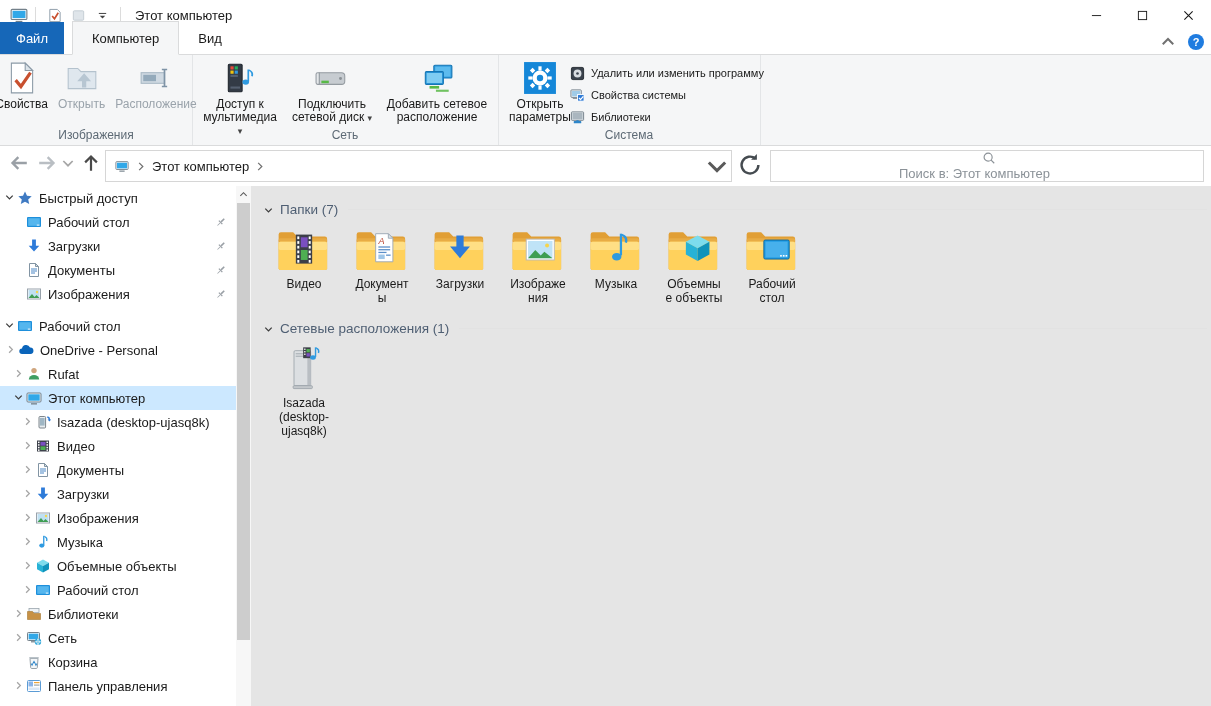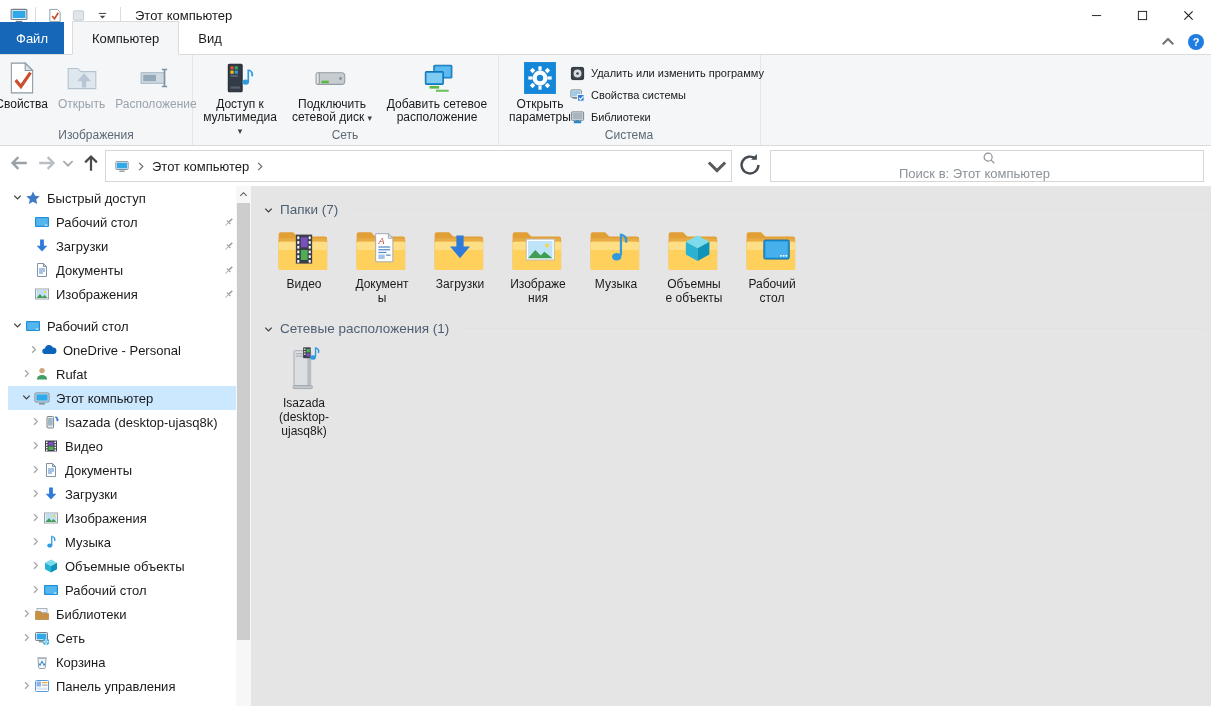--- a/index.html
+++ b/index.html
@@ -58,21 +58,21 @@
   .crumb-chev{width:8px;height:11px;margin:0 7px;}
   .addr-dd{margin-left:auto;width:28px;height:100%;display:flex;align-items:center;justify-content:center;}
   .refresh-btn{position:absolute;left:735px;top:4px;width:30px;height:30px;display:flex;align-items:center;justify-content:center;}
   .searchbox{position:absolute;left:770px;top:4px;width:432px;height:30px;border:1px solid #d6d6d6;background:#fff;
              display:flex;align-items:center;flex-direction:column;}
   .searchbox .ic{width:14px;height:14px;margin:0 9px 0 12px;}
   .searchbox input{border:0;outline:0;flex:1;font:13px "Liberation Sans","DejaVu Sans",sans-serif;color:#1a1a1a;background:transparent;}
   .searchbox input::placeholder{color:#8b9298;opacity:1;}
 
   
-  .sidebar{position:absolute;top:186px;left:8px;width:236px;bottom:0;background:#fff;overflow:hidden;}
+  .sidebar{position:absolute;top:186px;left:0;width:236px;bottom:0;background:#fff;overflow:hidden;}
   .srow{position:relative;display:flex;align-items:center;height:24px;}
   .srow.gap{margin-top:8px;}
   .srow.sel{background:#cce8ff;}
   .chev{width:13px;height:12px;display:inline-flex;flex:0 0 13px;}
   .chev svg{width:11px;height:11px;}
   .srow .ic16{flex:0 0 16px;margin-right:6px;}
   .slabel{white-space:nowrap;}
   .pin{position:absolute;right:9px;width:13px;height:13px;}
   .pin svg{width:13px;height:13px;}
 
@@ -487,21 +487,21 @@
     <span class="ic ic16">
           <svg viewBox="0 0 16 16">
             <rect x="1" y="3" width="14" height="10" rx="1" fill="#1e8fdb"></rect>
             <rect x="2.2" y="4.2" width="11.6" height="7.6" fill="#55b6ee"></rect>
             <rect x="10.8" y="10.6" width="2.6" height="1" fill="#fff" opacity=".9"></rect>
           </svg>
         </span>
     <span class="slabel">Рабочий стол</span>
 
   </div>
-      <div class="srow" style="padding-left:20px">
+      <div class="srow" style="padding-left:5px">
     <span class="chev">
           <svg viewBox="0 0 12 12">
             <path d="M4.5 2.5 8 6l-3.5 3.5" stroke="#a6a6a6" stroke-width="1.4" fill="none"></path>
           </svg>
         </span>
     <span class="ic ic16">
           <svg viewBox="0 0 16 16">
             <path d="M4.2 12a2.8 2.8 0 0 1-.2-5.6 4.2 4.2 0 0 1 8-.9 3.1 3.1 0 0 1 .4 6.5z" fill="#0a64ba"></path>
           </svg>
         </span>

